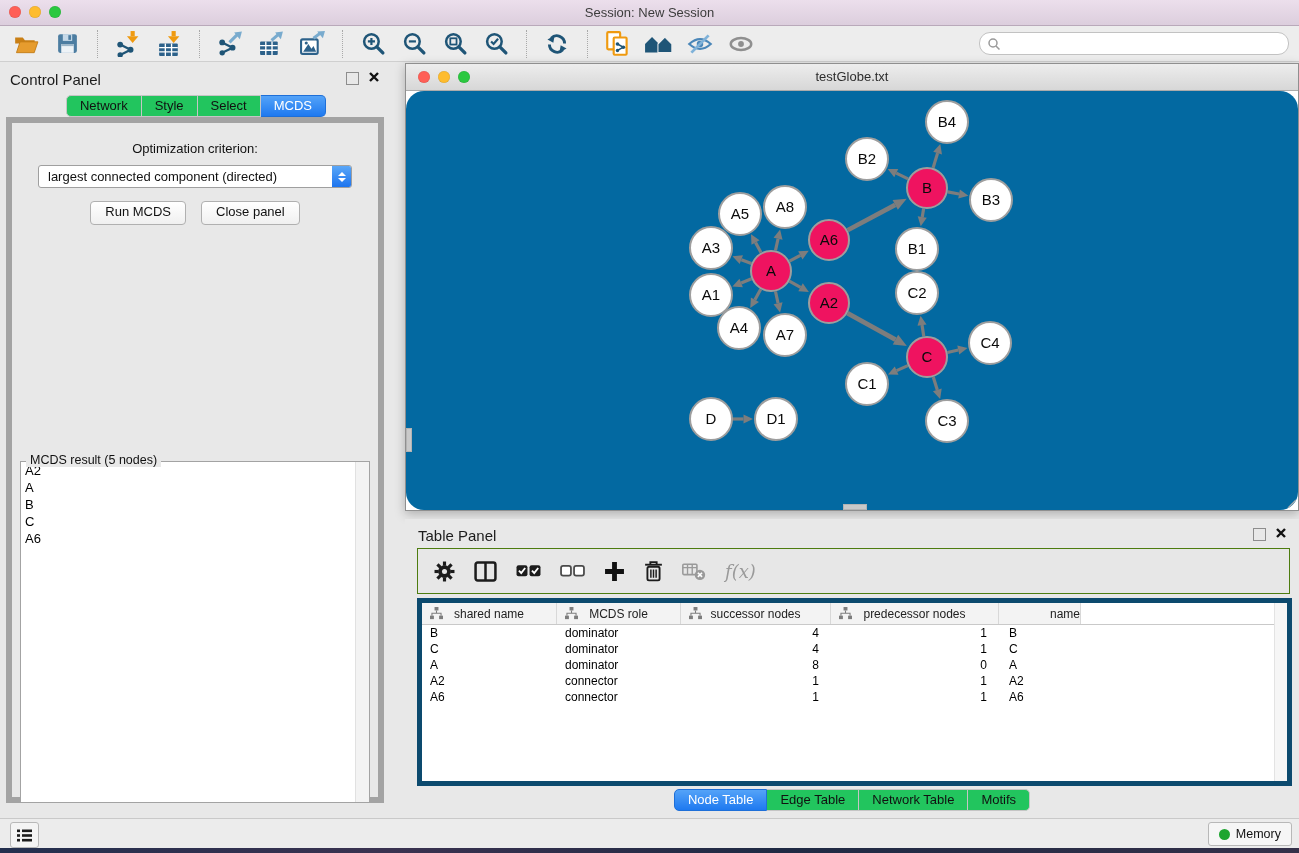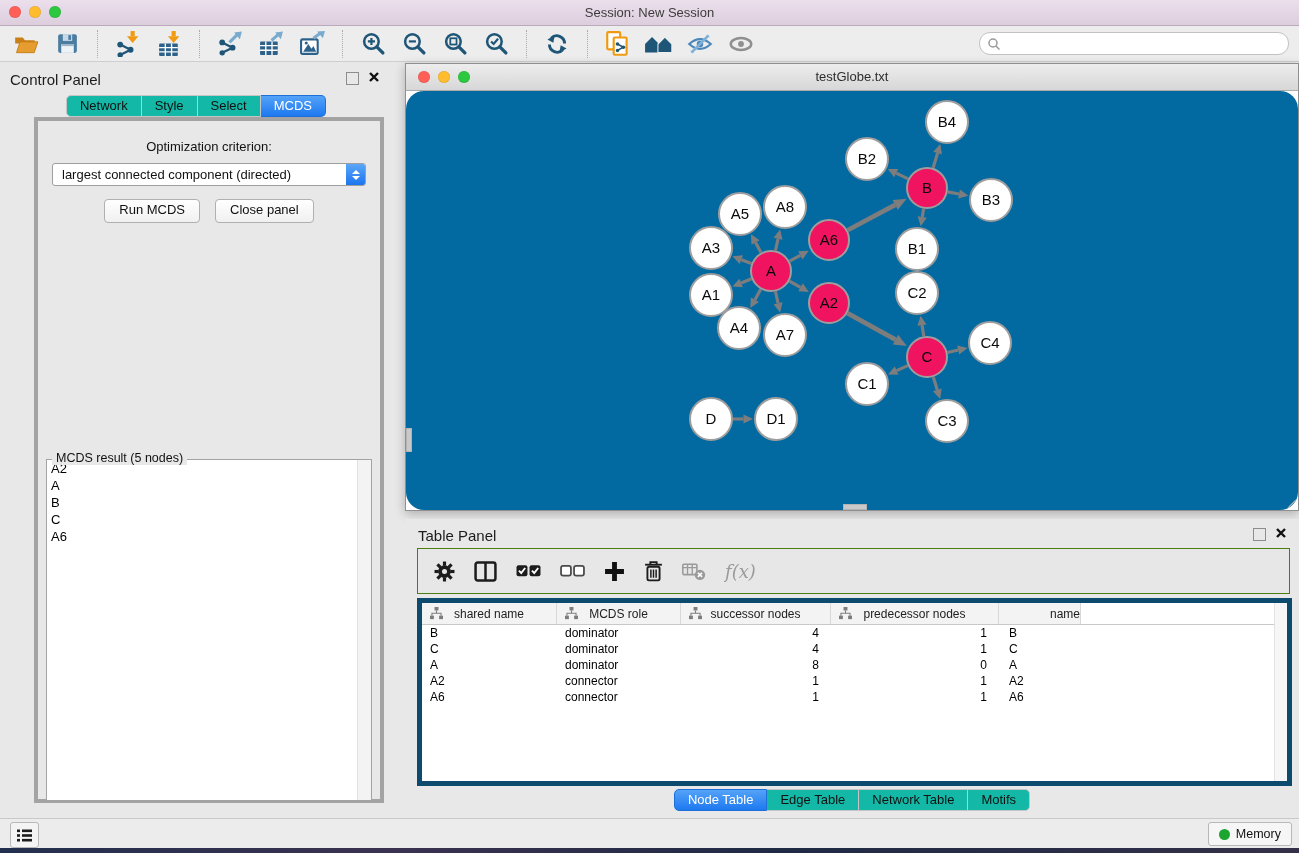--- a/index.html
+++ b/index.html
@@ -24,26 +24,26 @@
     border-radius:11px;display:flex;align-items:center;padding:0 7px;gap:5px;}
   .search-box input{border:none;outline:none;flex:1;font-size:12px;background:transparent;font-family:"Liberation Sans",sans-serif;}
 
   
   .control-panel{left:0;top:63px;width:392px;height:755px;background:#e8e8e8;}
   .panel-titlebar{position:absolute;left:0;top:0;right:0;height:28px;}
   .panel-title{position:absolute;left:10px;top:8px;font-size:15px;color:#1c1c1c;}
   .float-btn{position:absolute;top:9px;width:11px;height:11px;border:1.5px solid #8d8d8d;background:transparent;cursor:pointer;}
   .close-btn{position:absolute;top:8px;width:12px;height:12px;cursor:pointer;}
   .cp-tabs{position:absolute;top:32px;left:0;right:0;display:flex;justify-content:center;}
-  .tab{height:20px;line-height:20px;padding:0 13px;font-size:13px;color:#111;background:#14b8a6;
+  .tab{height:20px;line-height:20px;padding:0 13px;font-size:13px;color:#111;background:#22c55e;
     border:1px solid #c5c5c5;border-left:none;cursor:pointer;}
   .tab:first-child{border-left:1px solid #c5c5c5;border-radius:5px 0 0 5px;}
   .tab:last-child{border-radius:0 5px 5px 0;}
   .tab.active{background:linear-gradient(#54a3f8,#1e79f0);border-color:#1e6fd8;color:#fff;}
-  .cp-pane{position:absolute;left:6px;right:8px;top:54px;bottom:15px;border:4px solid #a3a3a3;background:#e8e8e8;margin-left:28px;}
+  .cp-pane{position:absolute;left:6px;right:8px;top:54px;bottom:15px;border:6px solid #a3a3a3;background:#e8e8e8;}
   .opt-label{margin-top:18px;text-align:center;font-size:13px;color:#111;}
   .criterion{position:relative;margin:9px auto 0 auto;width:314px;height:23px;background:#fff;
     border:1px solid #9f9f9f;border-radius:3px;box-sizing:border-box;cursor:pointer;}
   .criterion .val{position:absolute;left:9px;top:3px;font-size:13px;color:#111;}
   .criterion .spin{position:absolute;right:0;top:0;bottom:0;width:19px;border-radius:0 2px 2px 0;
     background:linear-gradient(#5aa7f8,#1d74ee);display:flex;flex-direction:column;align-items:center;justify-content:center;gap:2px;}
   .chev{width:0;height:0;border-left:4px solid transparent;border-right:4px solid transparent;}
   .chev.up{border-bottom:4px solid #fff;} .chev.down{border-top:4px solid #fff;}
   .cp-buttons{margin-top:13px;display:flex;justify-content:center;gap:15px;}
   .btn{height:22px;line-height:20px;padding:0 14px;font-size:13px;color:#111;cursor:pointer;

